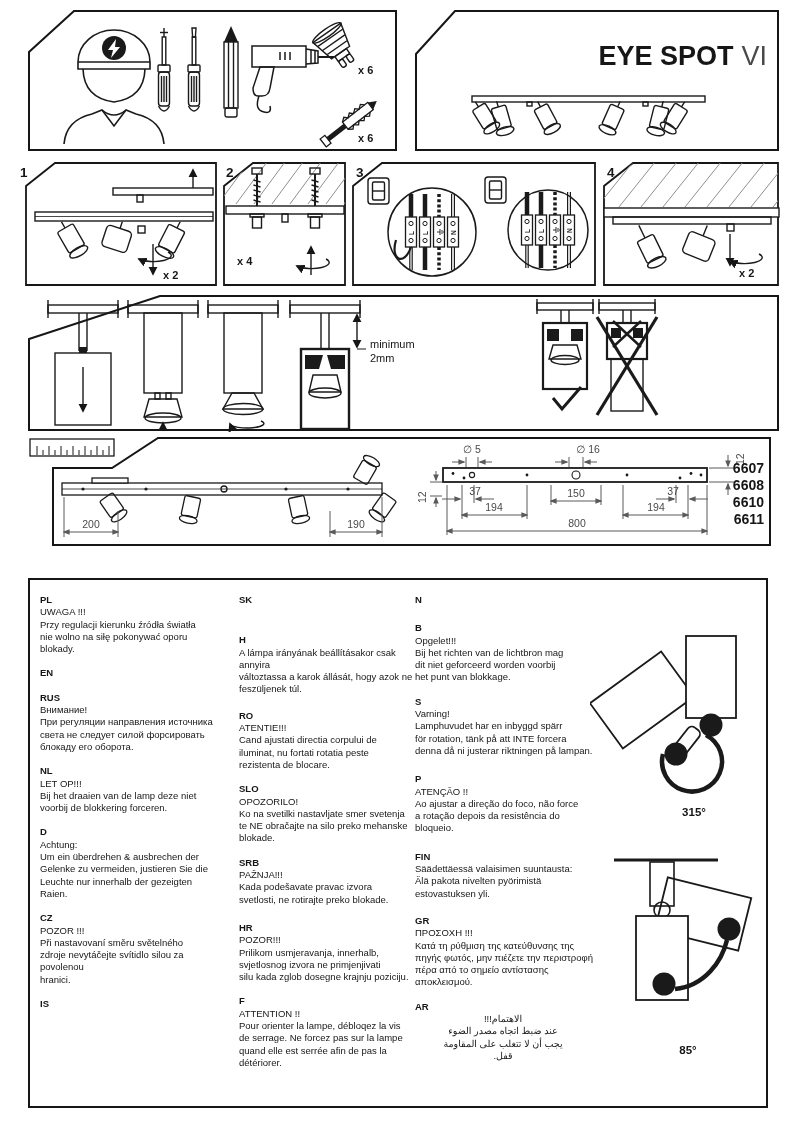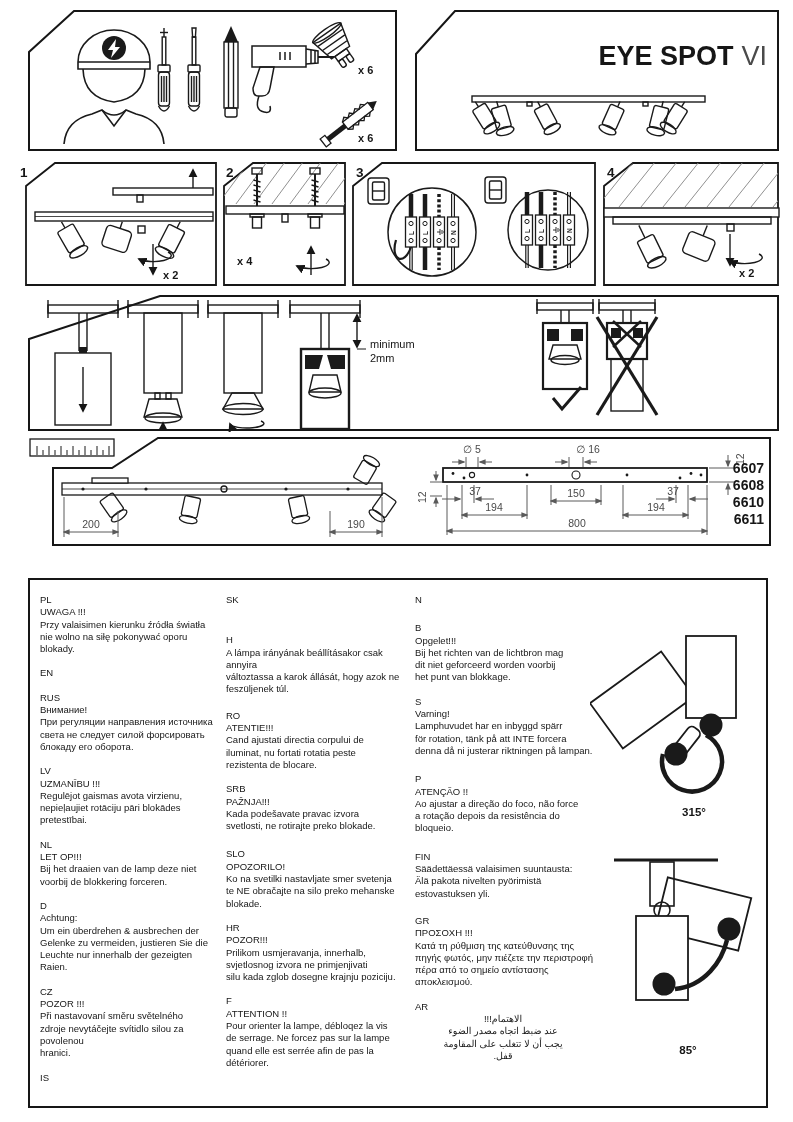--- a/index.html
+++ b/index.html
@@ -9,21 +9,21 @@
   svg{display:block;}
   svg text{font-family:"Liberation Sans",sans-serif;fill:#161616;}
   .qty{font-weight:bold;font-size:11px;}
   .dim{fill:#4a4a4a;font-size:10.5px;}
   .mdl{font-weight:bold;font-size:14px;}
   .stepnum{position:absolute;font-weight:bold;font-size:13.5px;color:#161616;}
   .warnpanel{position:absolute;left:28px;top:578px;width:740px;height:530px;
              border:2px solid #161616;box-sizing:border-box;}
   .col{position:absolute;top:14px;width:180px;}
   .lang{margin-bottom:12px;font-size:9.5px;line-height:12.3px;color:#161616;}
-  .lang .code{font-weight:normal;}
+  .lang .code{font-weight:bold;}
   .lang .body{white-space:pre-line;}
   .lang.ar .body{text-align:center;padding-right:4px;}
   .fig{position:absolute;}
 </style>
 </head>
 <body>
 
 <svg width="0" height="0" style="position:absolute" aria-hidden="true">
   <defs>
     <marker id="ah" viewBox="0 0 10 10" refX="8" refY="5" markerWidth="6.5" markerHeight="6.5" orient="auto-start-reverse">
@@ -542,42 +542,35 @@
     <text class="mdl" x="736" y="70" text-anchor="end">6610</text>
     <text class="mdl" x="736" y="87" text-anchor="end">6611</text>
   </g>
 </svg>
 
 <div class="warnpanel">
   <div class="col" style="left:10px">
     <div class="lang">
         <div class="code">PL</div>
         <div class="body">UWAGA !!!
-Przy valaisimen kierunku źródła światła
+Przy regulacji kierunku źródła światła
 nie wolno na siłę pokonywać oporu
 blokady.</div>
       </div>
     <div class="lang">
         <div class="code">EN</div>
       </div>
     <div class="lang">
         <div class="code">RUS</div>
         <div class="body">Внимание!
 При регуляции направления источника
 света не следует силой форсировать
 блокаду его оборота.</div>
       </div>
     <div class="lang">
-        <div class="code">LV</div>
-        <div class="body">UZMANĪBU !!!
-Regulējot gaismas avota virzienu,
-nepieļaujiet rotāciju pāri blokādes
-pretestībai.</div>
-      </div>
-    <div class="lang">
         <div class="code">NL</div>
         <div class="body">LET OP!!!
 Bij het draaien van de lamp deze niet
 voorbij de blokkering forceren.</div>
       </div>
     <div class="lang">
         <div class="code">D</div>
         <div class="body">Achtung:
 Um ein überdrehen &amp; ausbrechen der
 Gelenke zu vermeiden, justieren Sie die
@@ -587,49 +580,49 @@
         <div class="code">CZ</div>
         <div class="body">POZOR !!!
 Při nastavovaní směru světelného
 zdroje nevytáčejte svítidlo silou za povolenou
 hranici.</div>
       </div>
     <div class="lang">
         <div class="code">IS</div>
       </div>
   </div>
-  <div class="col" style="left:196px">
+  <div class="col" style="left:209px">
     <div class="lang" style="margin-bottom:28px">
         <div class="code">SK</div>
       </div>
     <div class="lang" style="margin-bottom:14px">
         <div class="code">H</div>
         <div class="body">A lámpa irányának beállításakor csak annyira
 változtassa a karok állását, hogy azok ne
 feszüljenek túl.</div>
       </div>
     <div class="lang">
         <div class="code">RO</div>
         <div class="body">ATENTIE!!!
 Cand ajustati directia corpului de
 iluminat, nu fortati rotatia peste
 rezistenta de blocare.</div>
       </div>
+    <div class="lang">
+        <div class="code">SLO</div>
+        <div class="body">OPOZORILO!
+Ko na svetilki nastavljate smer svetenja
+te NE obračajte na silo preko mehanske
+blokade.</div>
+      </div>
     <div class="lang" style="margin-bottom:16px">
         <div class="code">SRB</div>
         <div class="body">PAŽNJA!!!
 Kada podešavate pravac izvora
 svetlosti, ne rotirajte preko blokade.</div>
-      </div>
-    <div class="lang">
-        <div class="code">SLO</div>
-        <div class="body">OPOZORILO!
-Ko na svetilki nastavljate smer svetenja
-te NE obračajte na silo preko mehanske
-blokade.</div>
       </div>
     <div class="lang">
         <div class="code">HR</div>
         <div class="body">POZOR!!!
 Prilikom usmjeravanja, innerhalb,
 svjetlosnog izvora ne primjenjivati
 silu kada zglob dosegne krajnju poziciju.</div>
       </div>
     <div class="lang">
         <div class="code">F</div>

